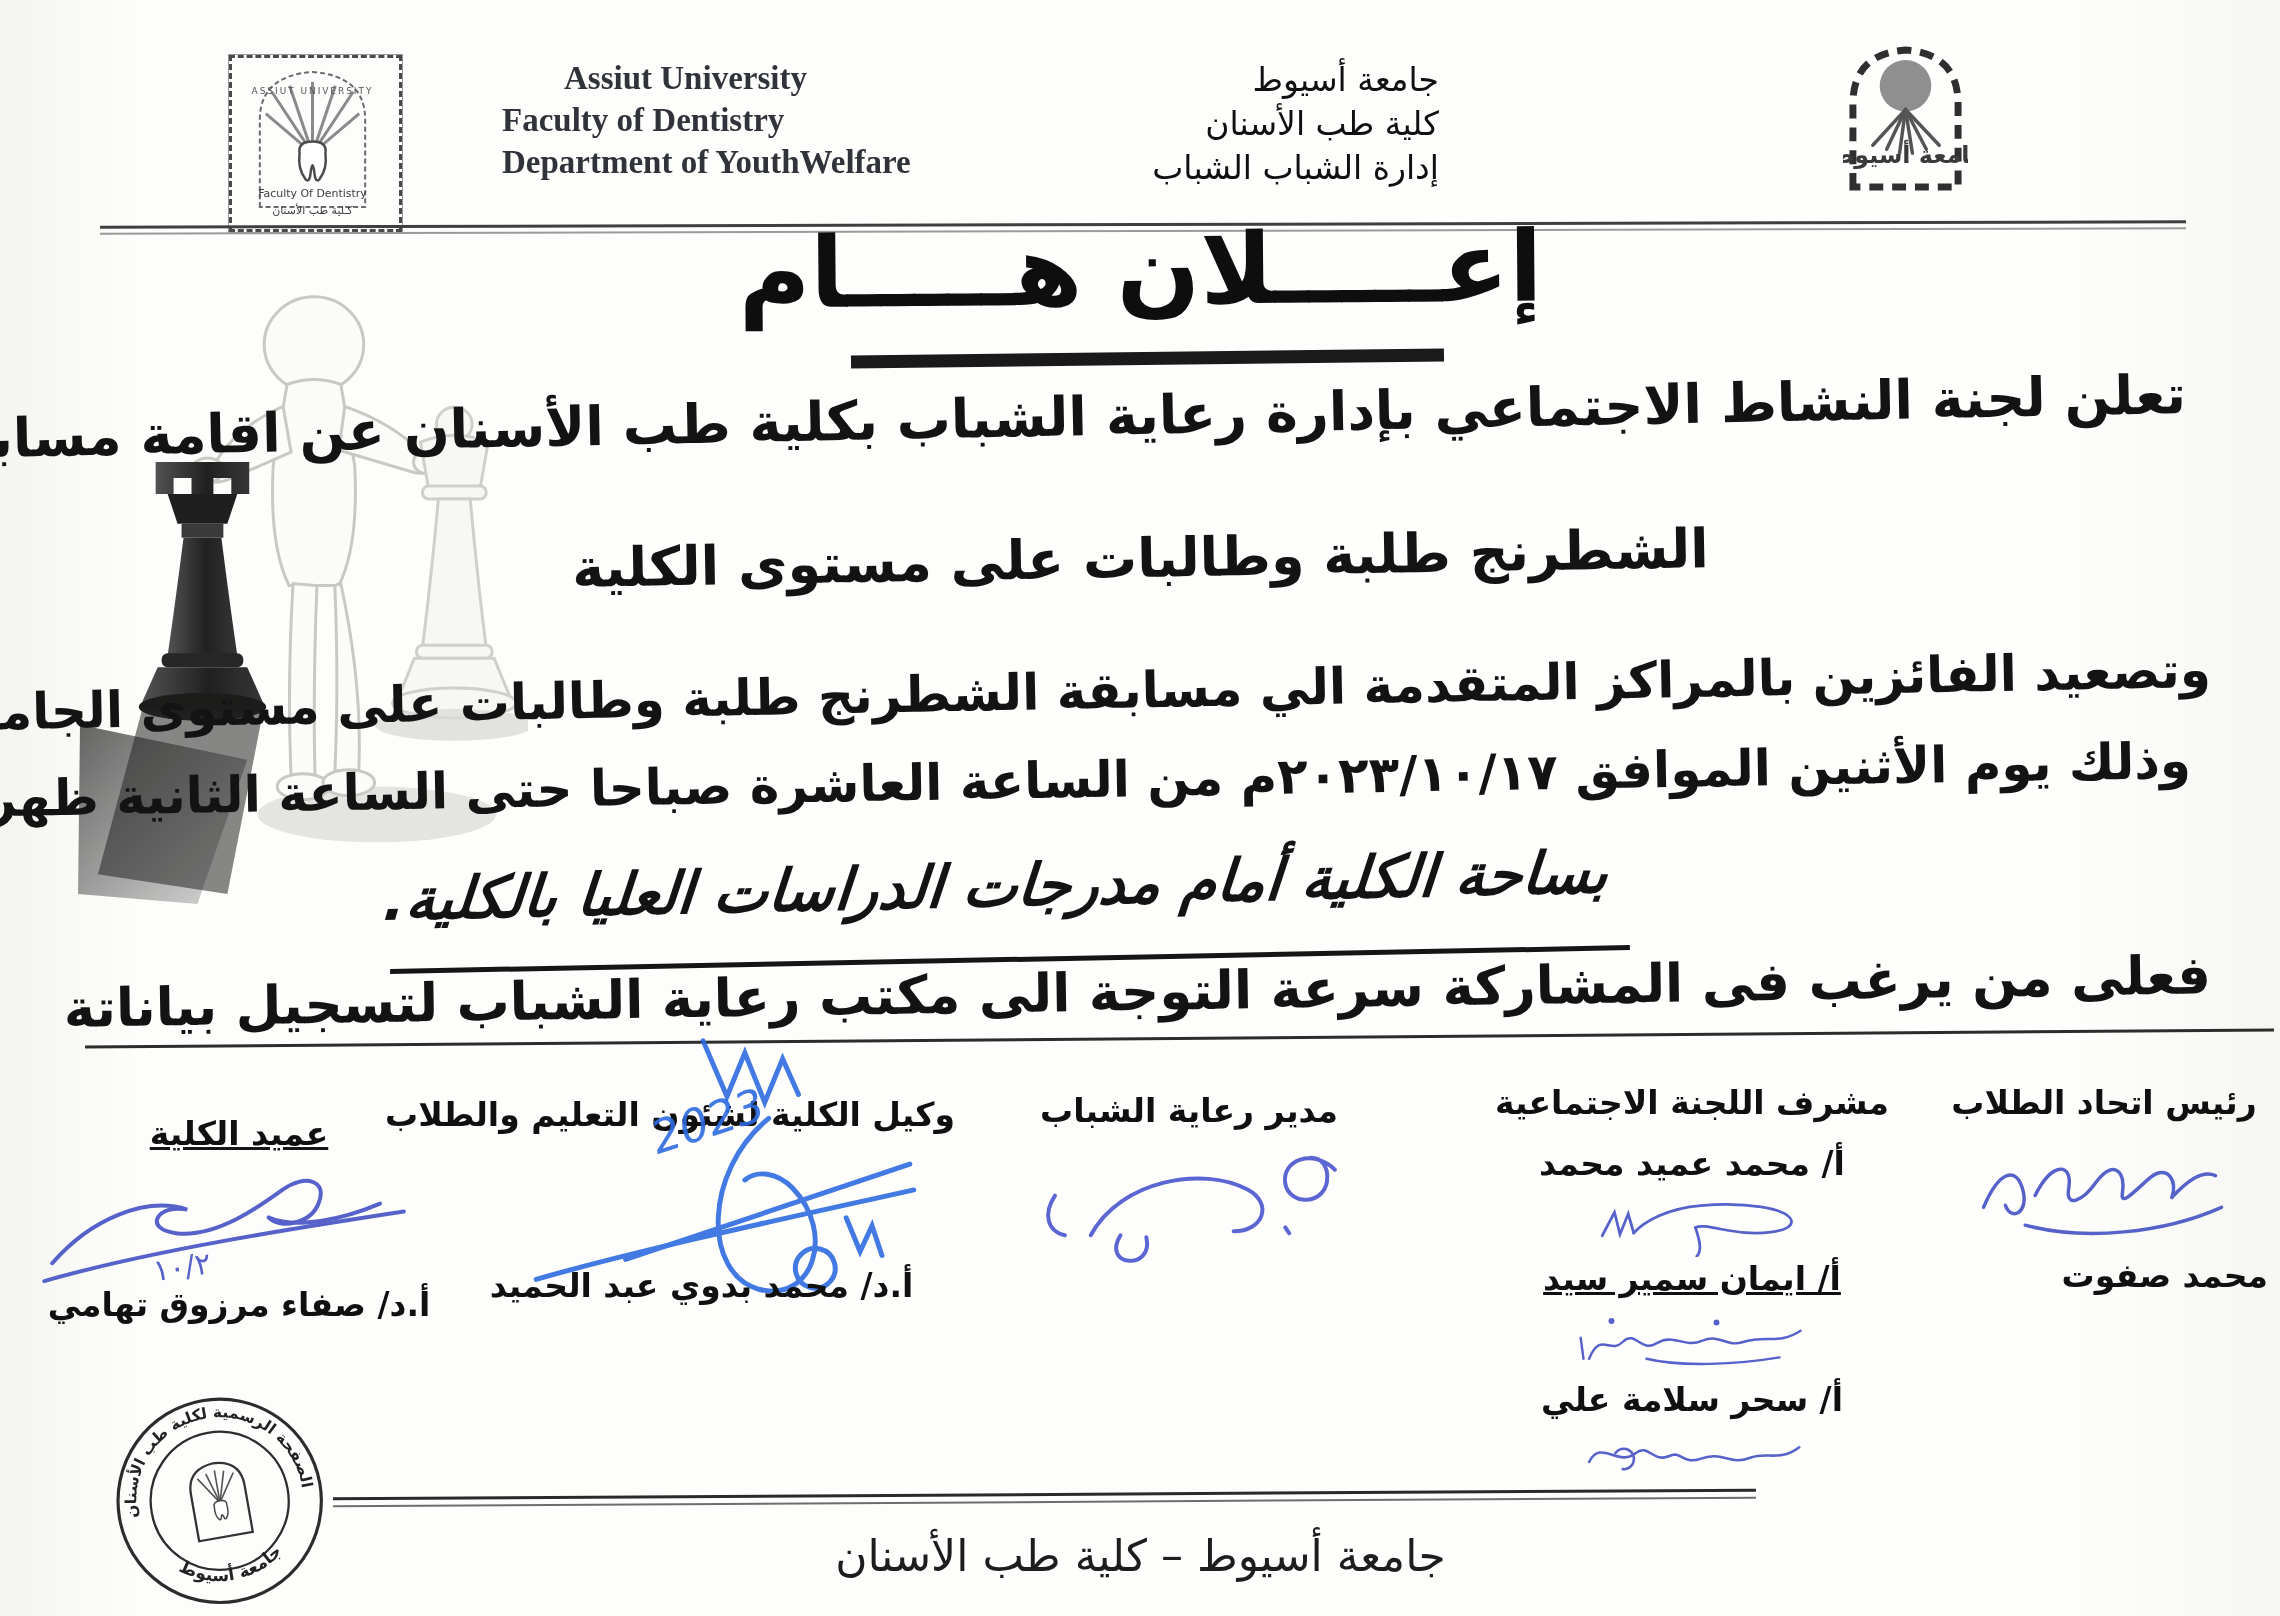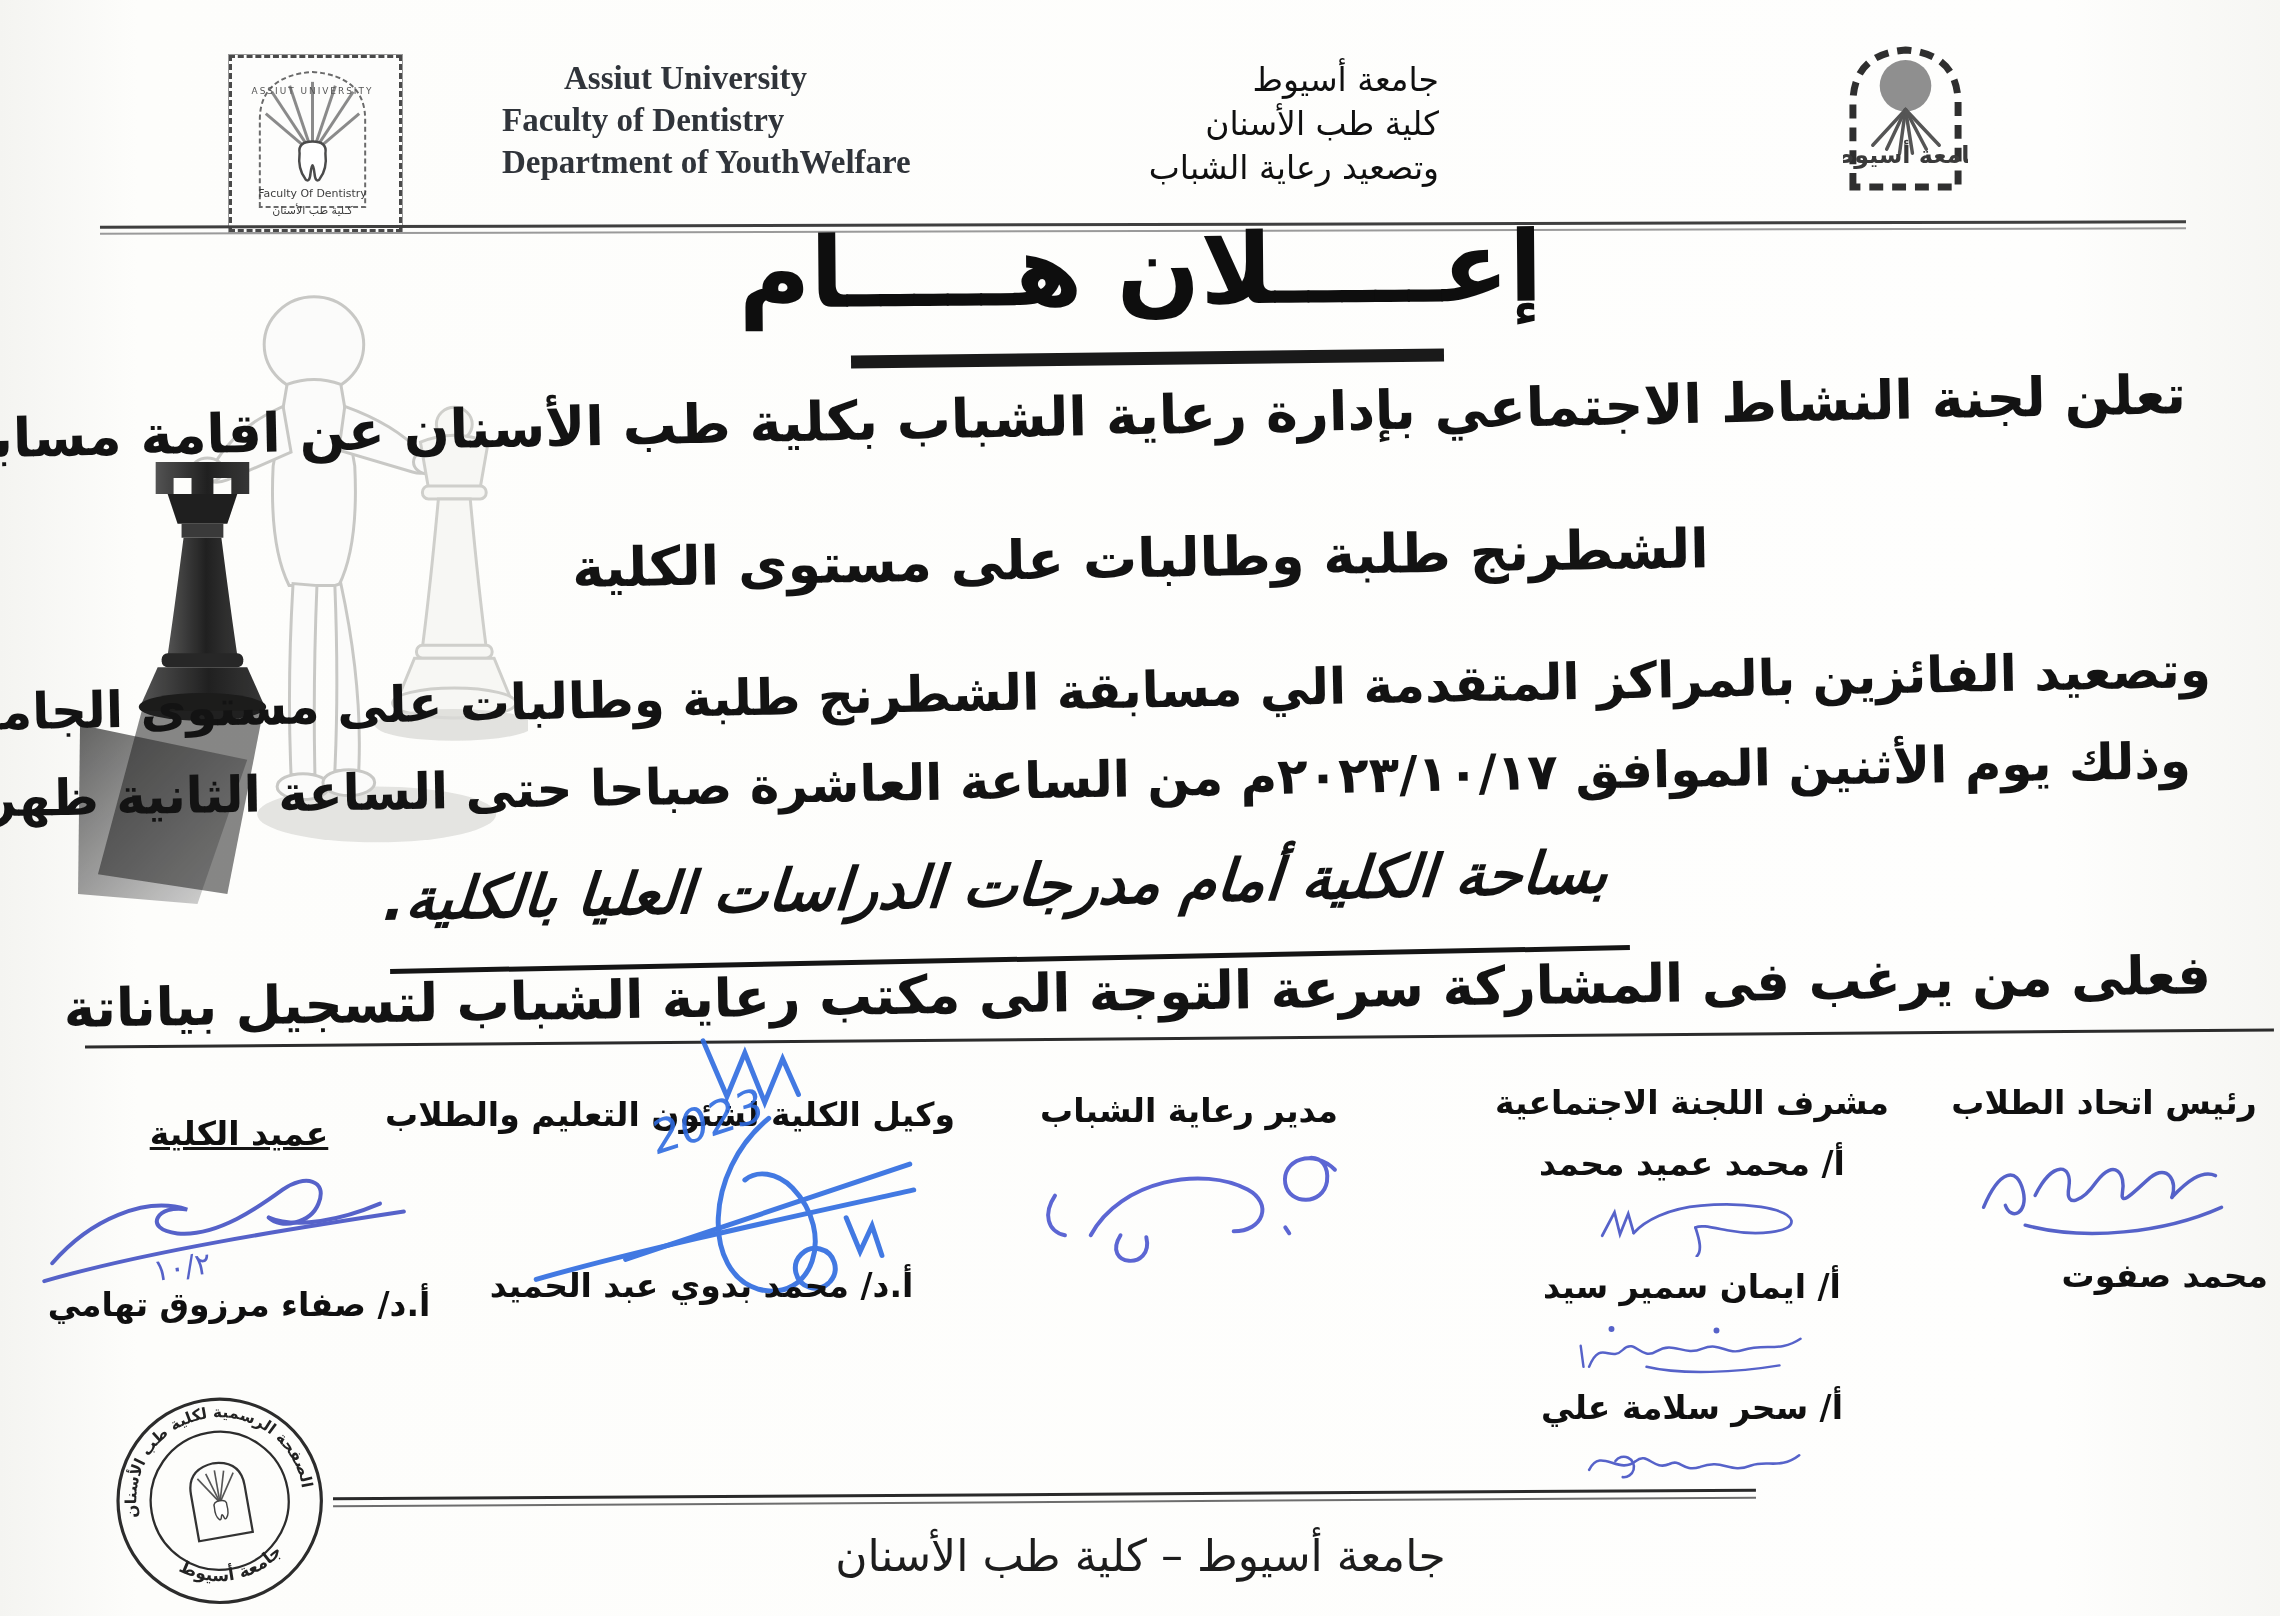--- a/index.html
+++ b/index.html
@@ -72,21 +72,21 @@
 
   <div class="abs eng-block">
     <div class="eng-line1">Assiut University</div>
     <div>Faculty of Dentistry</div>
     <div>Department of YouthWelfare</div>
   </div>
 
   <div class="abs ar ar-head">
     <div>جامعة أسيوط</div>
     <div>كلية طب الأسنان</div>
-    <div>وتصعيد  رعاية الشباب</div>
+    <div>إدارة  الشباب الشباب</div>
   </div>
 
   <div class="abs uni-logo">
     <svg width="125" height="151" viewBox="0 0 126 152">
       <path d="M10 146 L10 62 Q10 12 63 8 Q116 12 116 62 L116 146 Z" fill="none" stroke="#2f2f2f" stroke-width="7" stroke-dasharray="14 9"></path>
       <circle cx="63" cy="44" r="26" fill="#8f8f8f"></circle>
       <g stroke="#555" stroke-width="3.5" stroke-linecap="round">
         <line x1="63" y1="68" x2="30" y2="104"></line>
           <line x1="63" y1="68" x2="44" y2="108"></line>
         <line x1="63" y1="68" x2="57" y2="112"></line>
@@ -182,21 +182,21 @@
   <div class="sig-col" style="left:1463px;top:1083px;width:458px;">
     <div class="ar sig-title">مشرف اللجنة الاجتماعية</div>
     <div class="ar sig-name" style="margin-top:22px;">أ/ محمد عميد محمد</div>
     <svg class="sig-svg" width="328" height="72" viewBox="0 0 330 105" style="margin:2px auto 0;">
       <g fill="none" stroke="#4452c4" stroke-width="4" stroke-linecap="round" opacity="0.9">
         <path d="M34 74 L52 40 L60 72 L72 42 L80 70"></path>
         <path d="M80 70 C96 52 130 34 178 30 C240 24 306 34 310 52 C313 70 258 74 216 66 C190 61 178 58 170 62"></path>
         <path d="M170 62 C176 80 180 96 172 104"></path>
       </g>
     </svg>
-    <div class="ar sig-name" style="margin-top:10px;">أ/ ايمان سمير سيد</div>
+    <div class="ar sig-name" style="margin-top:2px;text-decoration:underline;">أ/ ايمان سمير سيد</div>
     <svg class="sig-svg" width="348" height="70" viewBox="0 0 350 100" style="margin:2px auto 0;">
       <g fill="none" stroke="#4452c4" stroke-width="3.5" stroke-linecap="round" opacity="0.9">
         <path d="M16 54 L20 84"></path>
         <path d="M28 84 C44 44 58 78 76 60 C94 42 102 76 124 62 C150 46 162 70 190 58 C216 48 224 68 248 60 C280 50 300 64 330 44"></path>
         <path d="M110 84 C160 96 240 92 300 82"></path>
         <circle cx="60" cy="30" r="2.5" fill="#4452c4"></circle>
           <circle cx="210" cy="32" r="2.5" fill="#4452c4"></circle>
       </g>
     </svg>
     <div class="ar sig-name" style="margin-top:10px;">أ/ سحر سلامة علي</div>

